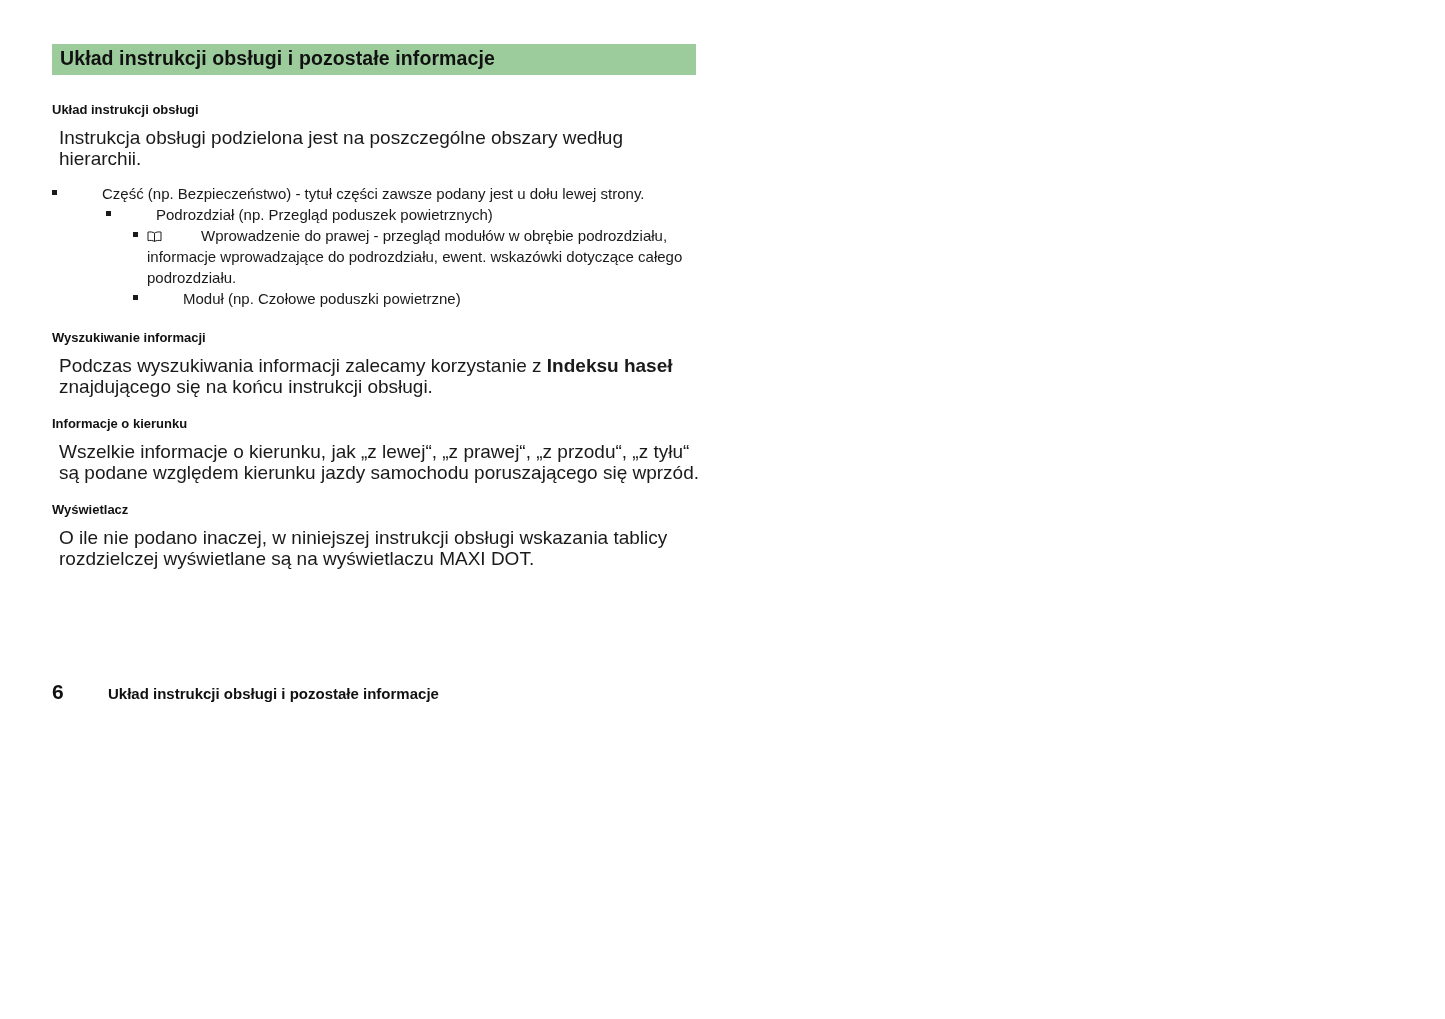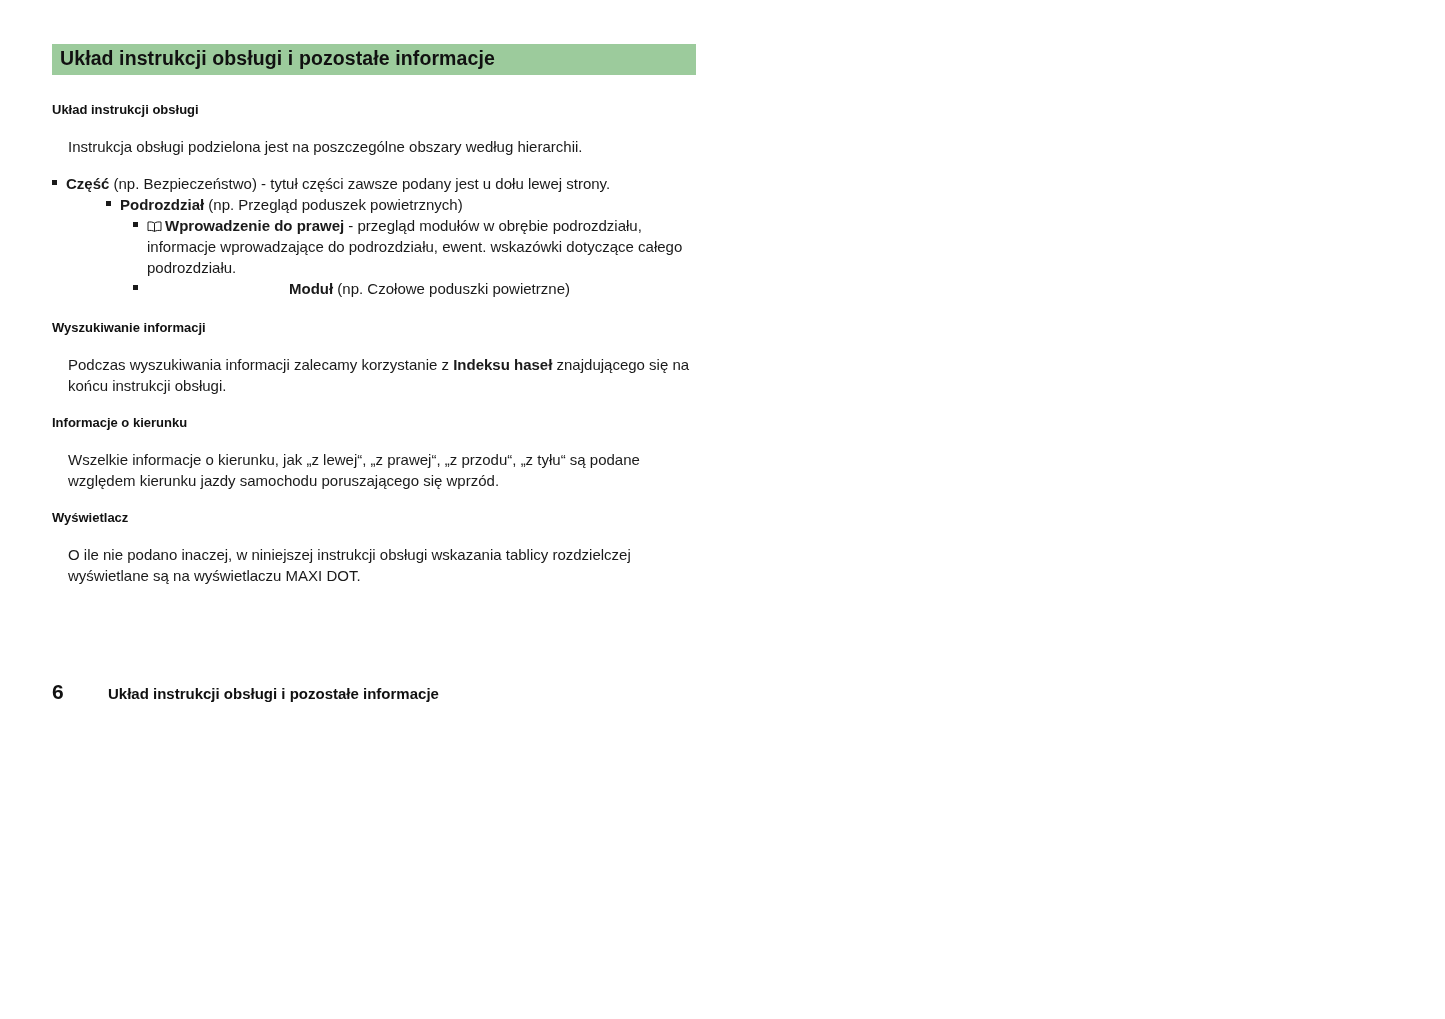--- a/index.html
+++ b/index.html
@@ -47,24 +47,24 @@
     width: 660px;
   }
   .sec-head {
     font-size: 13px;
     font-weight: bold;
     color: #111111;
     margin: 0 0 1px 0;
     line-height: 20px;
   }
   .para {
-    font-size: 15px;
+    font-size: 19px;
     line-height: 21px;
     color: #1a1a1a;
-    margin: 16px;
+    margin: 7px;
     max-width: 648px;
   }
   .block {
     margin-bottom: 17px;
   }
   .block-tight {
     margin-bottom: 14px;
   }
   .list {
     margin: 0;
@@ -82,23 +82,24 @@
     left: 0;
     top: 7px;
     width: 5px;
     height: 5px;
     background: #1a1a1a;
   }
   .lvl1 { padding-left: 14px; margin-left: 0px; }
   .lvl2 { padding-left: 14px; margin-left: 27px; }
   .lvl3 { padding-left: 14px; margin-left: 54px; }
   .lvl4 { padding-left: 14px; margin-left: 81px; }
-  .lvl5 { padding-left: 14px; margin-left: 81px; text-align: center; }
+  .lvl5 { padding-left: 14px; margin-left: 81px; }
   .li b {
-    font-weight: bold;
+    font-weight: normal;
+    margin-left: 36px;
   }
   .book-icon {
     display: inline-block;
     width: 15px;
     height: 11px;
     position: relative;
     top: 1px;
     margin-right: 3px;
   }
   .list-gap-top { margin-top: 13px; }

